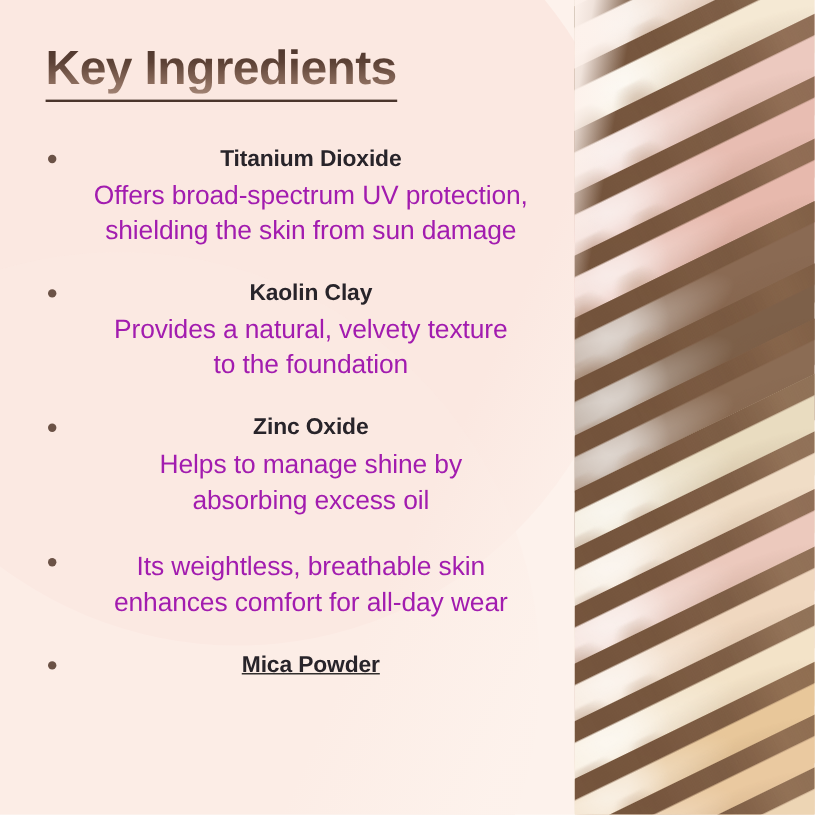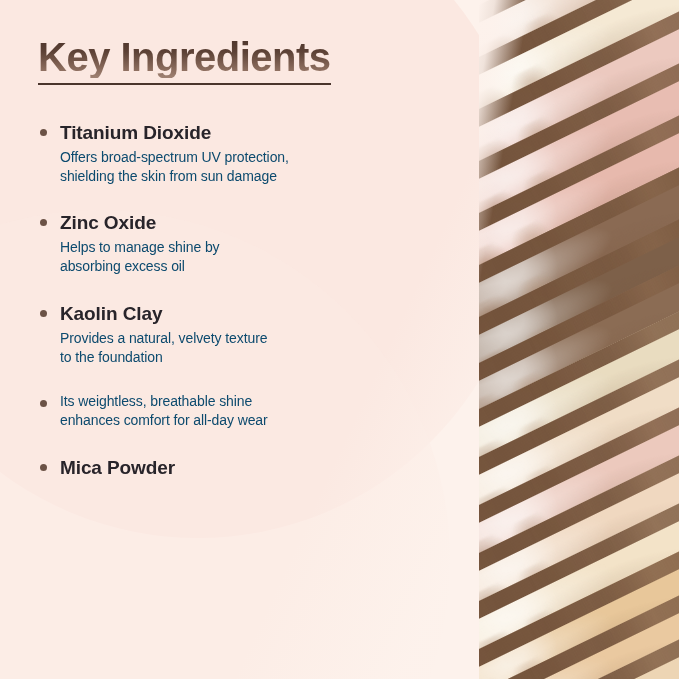--- a/index.html
+++ b/index.html
@@ -76,22 +76,23 @@
 
   .ing-list {
     list-style: none;
     margin: 0;
     padding: 0;
   }
   .ing-item {
     position: relative;
     padding-left: 22px;
     margin-bottom: 26px;
-  }
-  .ing-item:last-child { margin-bottom: 0; }
+    text-align: center;
+  }
+  .ing-item:last-child { margin-bottom: 0; text-decoration: underline; }
 
   .bullet {
     position: absolute;
     left: 2px;
     top: 8px;
     width: 7px;
     height: 7px;
     border-radius: 50%;
     background: #6b5246;
   }
@@ -99,23 +100,23 @@
     display: block;
     font-size: 19px;
     font-weight: 700;
     color: #28242a;
     letter-spacing: -0.1px;
     line-height: 1.3;
     margin-bottom: 2px;
   }
   .ing-desc {
     display: block;
-    font-size: 14px;
+    font-size: 22px;
     font-weight: 400;
-    color: #0c4a6e;
+    color: #a21caf;
     line-height: 1.35;
     letter-spacing: -0.1px;
     white-space: pre-line;
   }
 
   
   .swatches {
     position: absolute;
     right: 0;
     top: 0;
@@ -265,33 +266,33 @@
 
     <ul class="ing-list" id="ing-list">
         <li class="ing-item">
           <span class="bullet"></span>
           <span class="ing-name">Titanium Dioxide</span>
           <span class="ing-desc">Offers broad-spectrum UV protection,
 shielding the skin from sun damage</span>
         </li>
         <li class="ing-item">
           <span class="bullet"></span>
+          <span class="ing-name">Kaolin Clay</span>
+          <span class="ing-desc">Provides a natural, velvety texture
+to the foundation</span>
+        </li>
+        <li class="ing-item">
+          <span class="bullet"></span>
           <span class="ing-name">Zinc Oxide</span>
           <span class="ing-desc">Helps to manage shine by
 absorbing excess oil</span>
         </li>
         <li class="ing-item">
           <span class="bullet"></span>
-          <span class="ing-name">Kaolin Clay</span>
-          <span class="ing-desc">Provides a natural, velvety texture
-to the foundation</span>
-        </li>
-        <li class="ing-item">
-          <span class="bullet"></span>
-          <span class="ing-desc">Its weightless, breathable shine
+          <span class="ing-desc">Its weightless, breathable skin
 enhances comfort for all-day wear</span>
         </li>
         <li class="ing-item">
           <span class="bullet"></span>
           <span class="ing-name">Mica Powder</span>
         </li>
       </ul>
 
   </div>
 </div>

